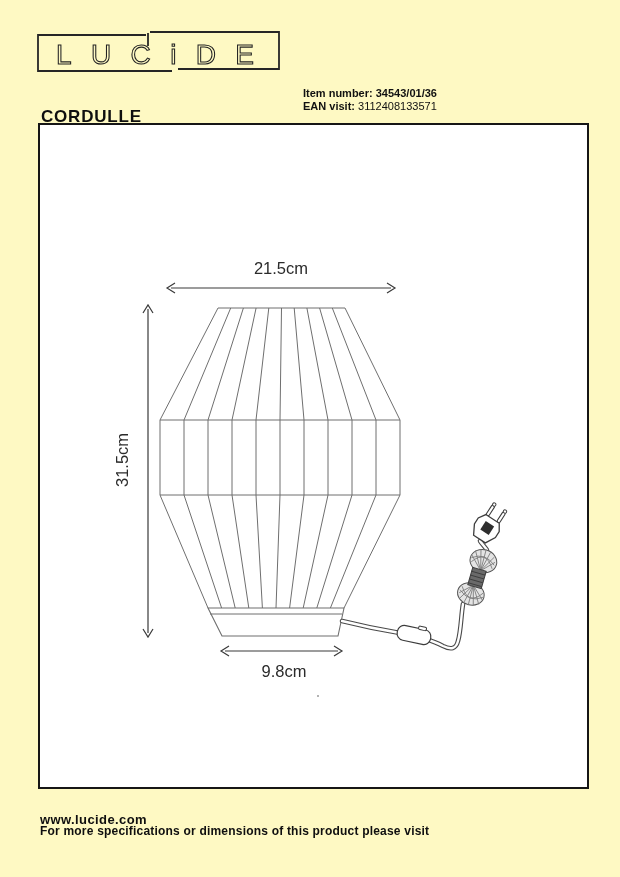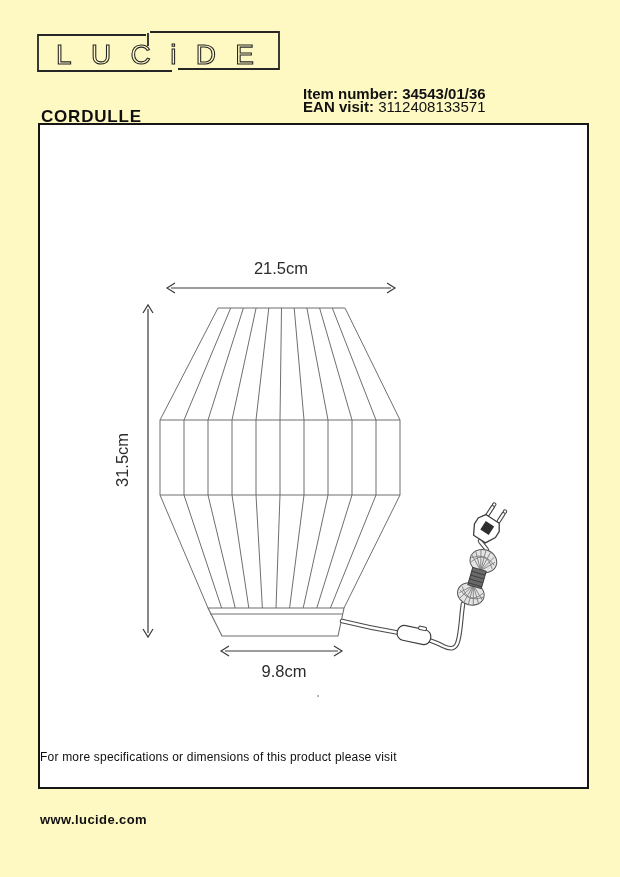--- a/index.html
+++ b/index.html
@@ -9,31 +9,31 @@
     margin:0 auto;
   }
   .abs{position:absolute;}
   .doc-type{
     top:36px;right:36px;font-size:10px;letter-spacing:2.3px;color:#222;
     white-space:nowrap;
   }
   .product-name{
     top:86px;left:41px;font-size:17px;font-weight:bold;letter-spacing:0.8px;color:#0f0f0f;margin-top:21px;
   }
-  .item-block{top:87px;left:303px;font-size:15px;line-height:13px;color:#111;text-align:center;}
+  .item-block{top:87px;left:303px;font-size:11px;line-height:13px;color:#111;}
   .item-row{white-space:nowrap;}
   .item-row .lbl{font-weight:bold;}
   .item-row .val{font-weight:bold;}
   .item-row .val-normal{font-weight:normal;}
   .frame{
     top:123px;left:38px;width:547px;height:662px;border:2px solid #161616;background:#fff;
   }
   .drawing-svg{top:0;left:0;width:620px;height:877px;pointer-events:none;}
   .footer-note{
-    top:750px;left:40px;font-size:12px;font-weight:normal;letter-spacing:0.2px;color:#0f0f0f;
+    top:824px;left:40px;font-size:12px;font-weight:bold;letter-spacing:0.2px;color:#0f0f0f;
   }
   .footer-url{
     top:812px;left:40px;font-size:13px;font-weight:bold;letter-spacing:0.4px;color:#0f0f0f;
     text-decoration:none;cursor:pointer;
   }
   .logo-svg{top:0;left:0;width:320px;height:110px;}
   
   .lamp{stroke:#6f6f6f;stroke-width:1;fill:none;}
   .lamp-base{stroke:#6f6f6f;stroke-width:1.1;fill:#ffffff;}
   .dim{stroke:#3a3a3a;stroke-width:1.2;fill:none;}

